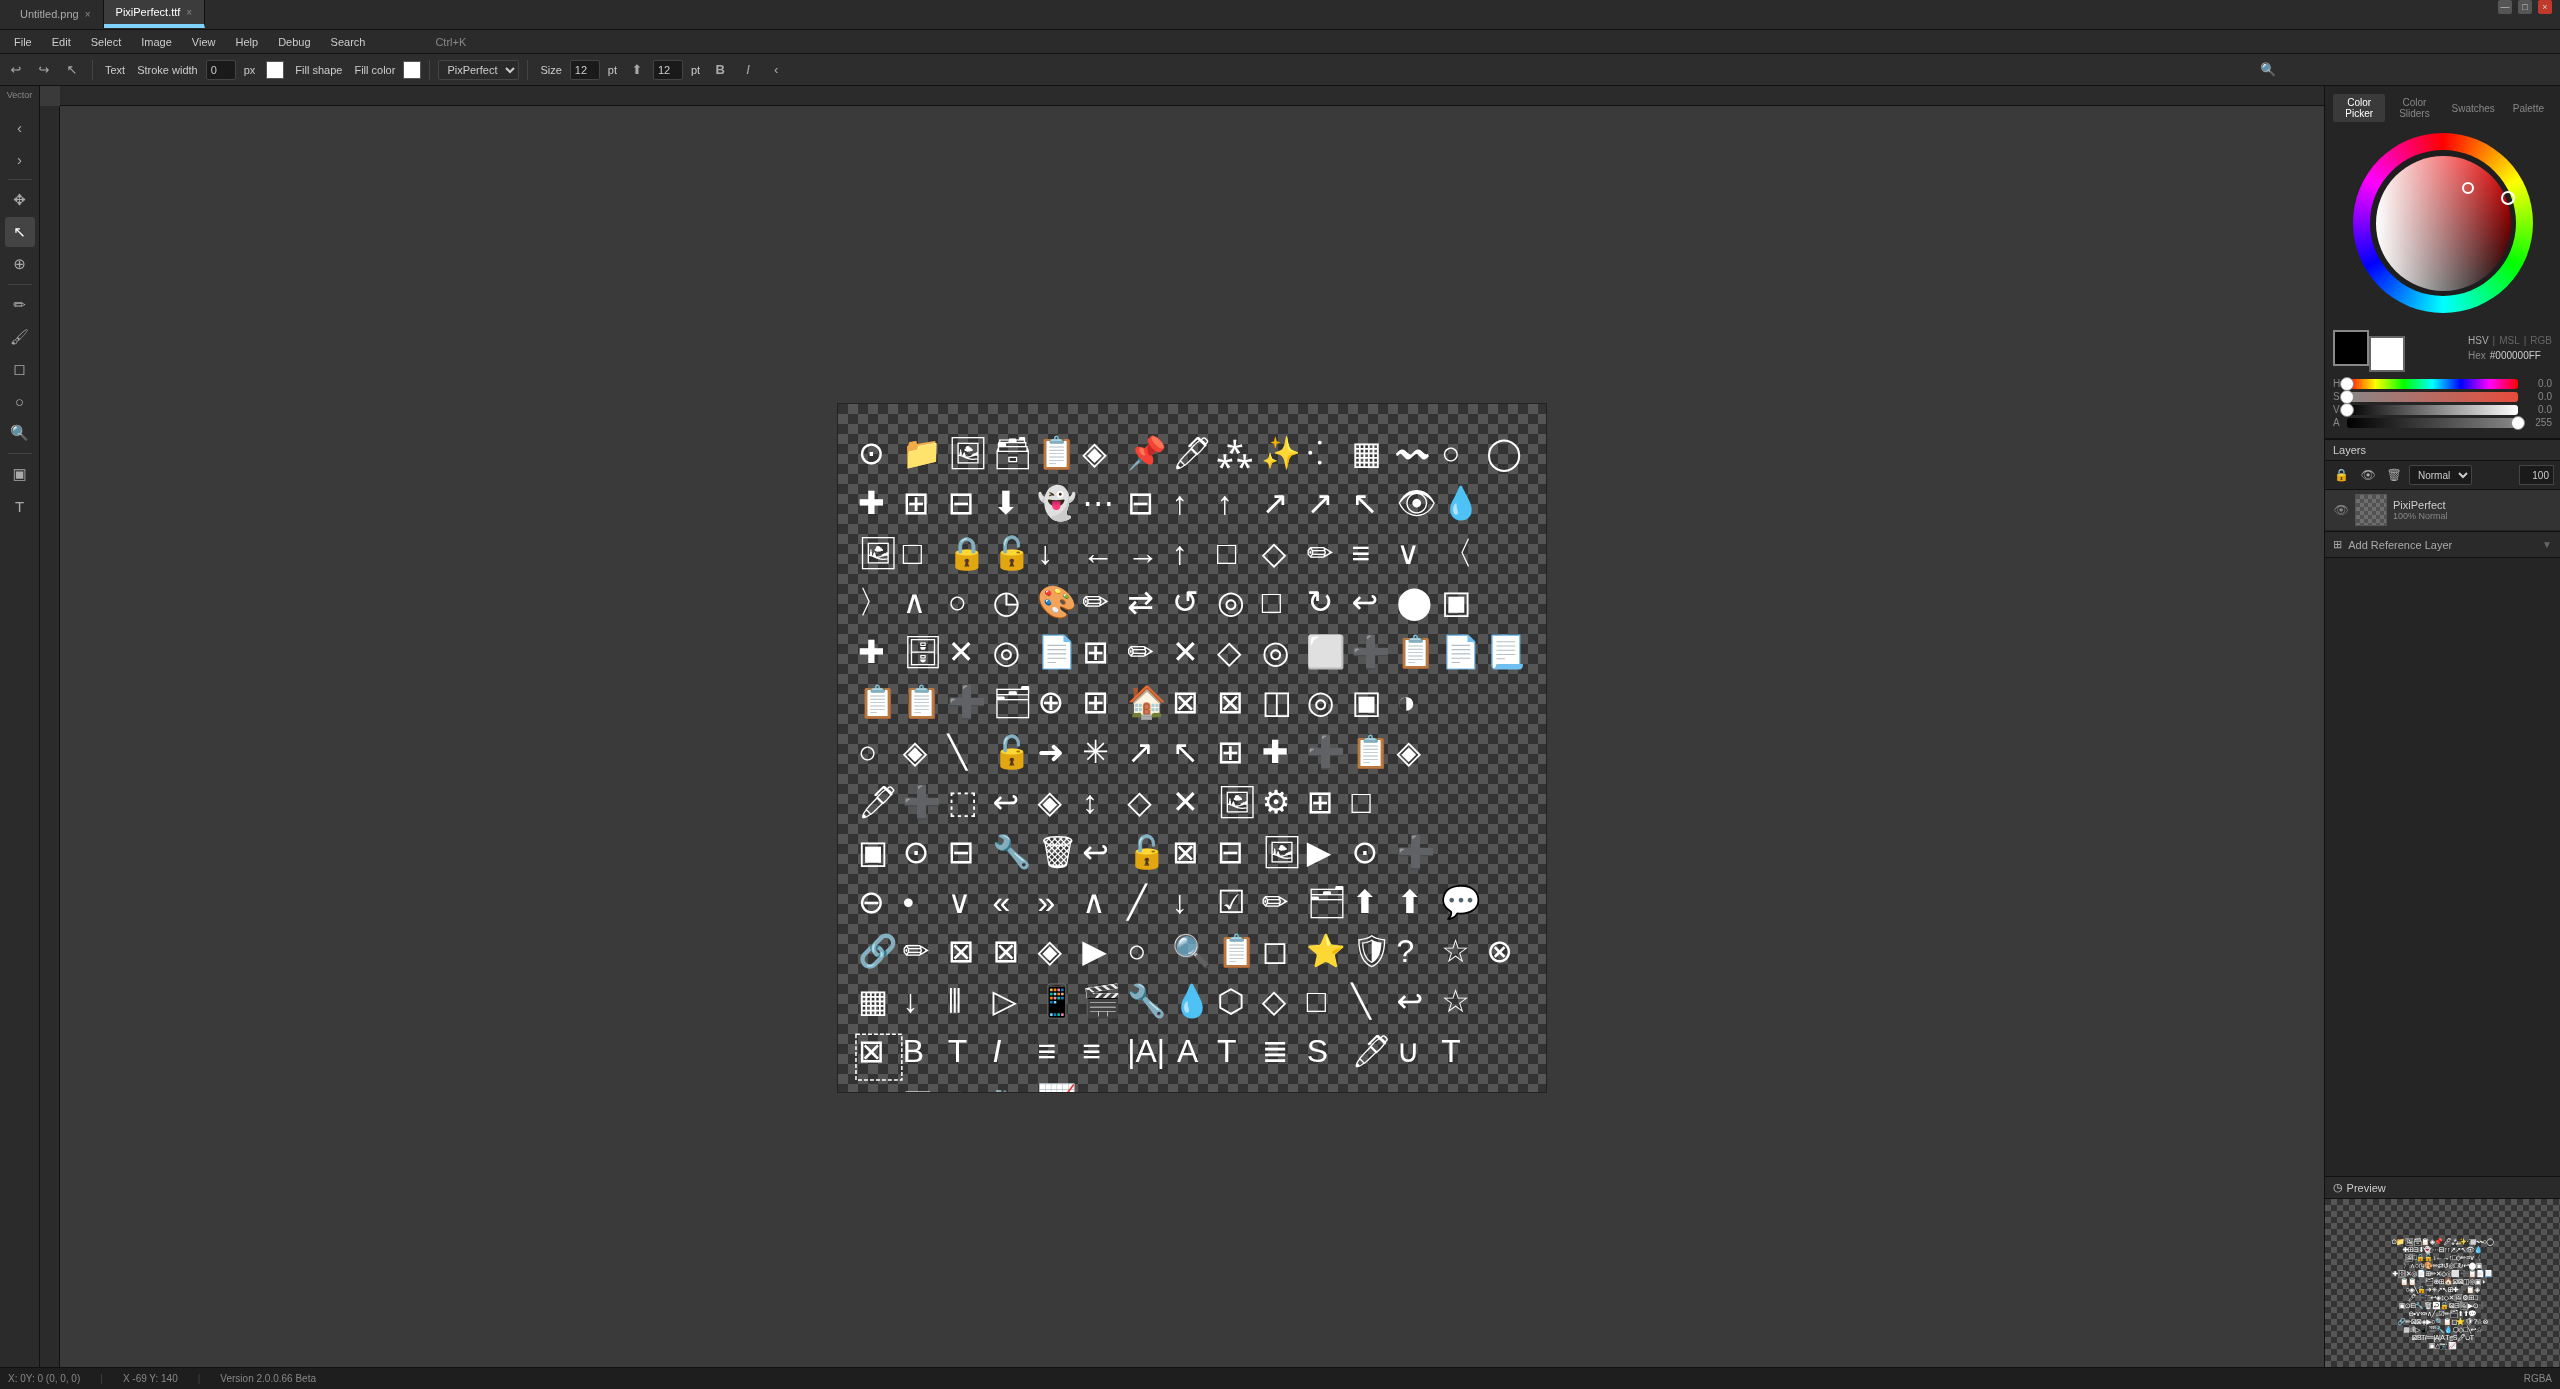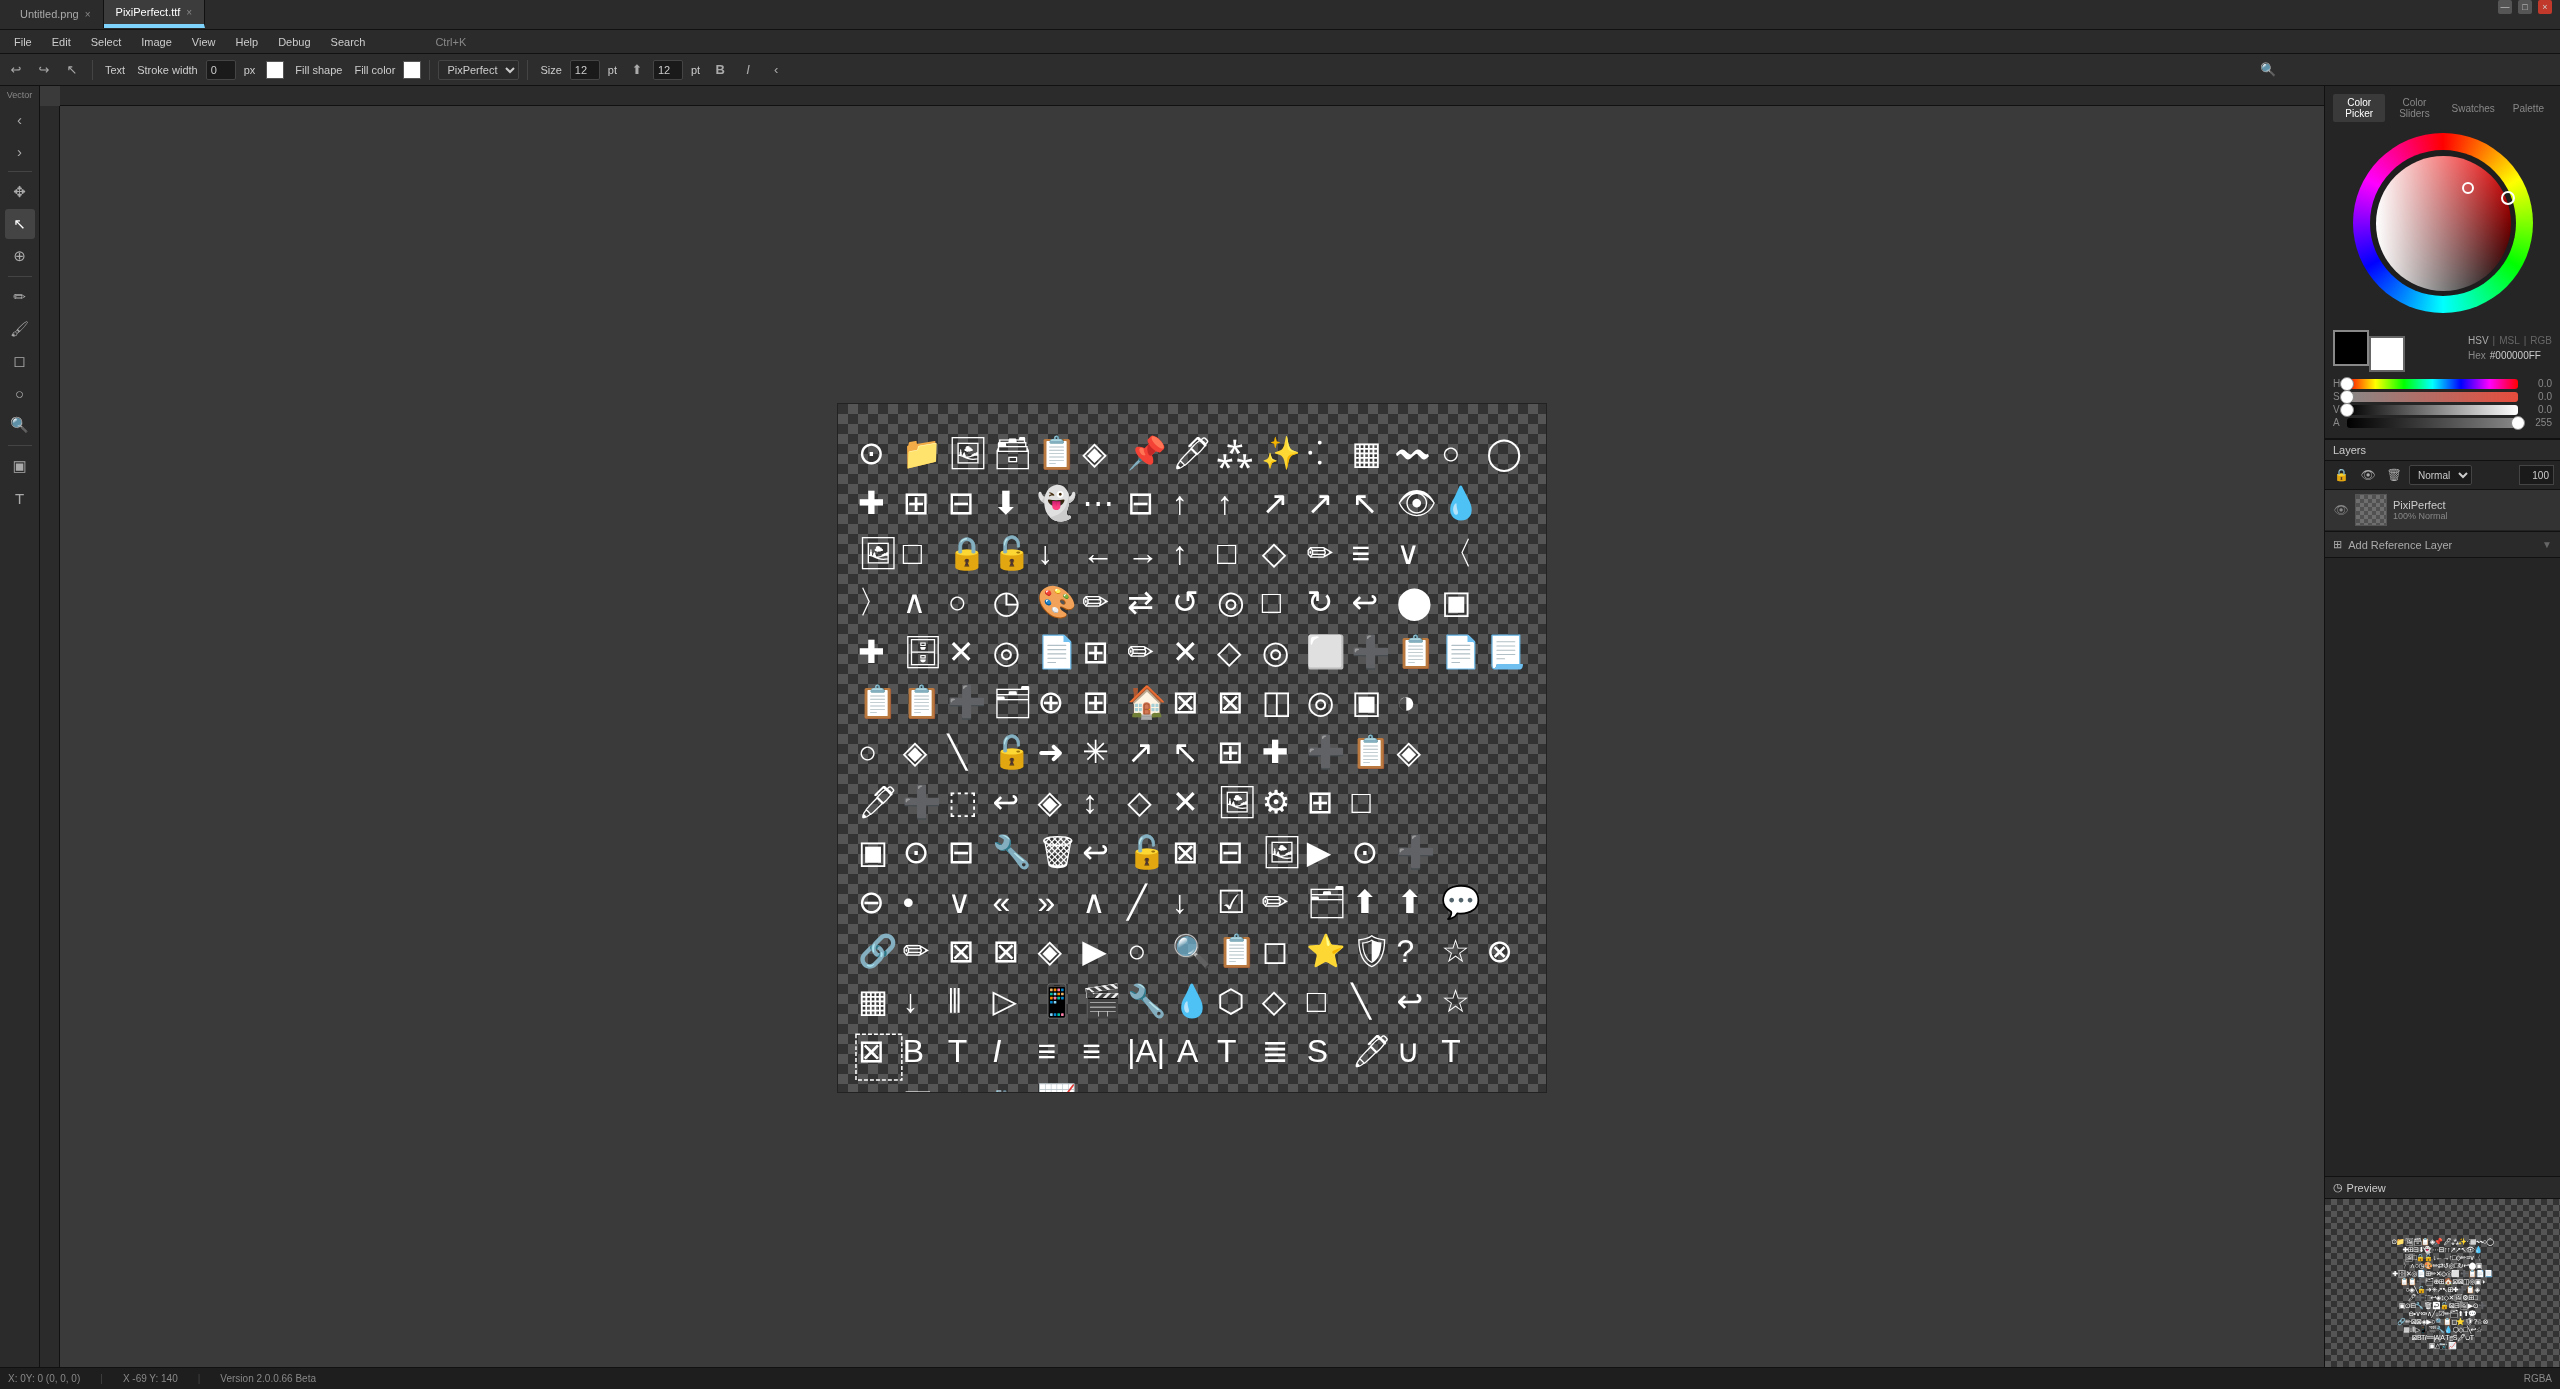--- a/index.html
+++ b/index.html
@@ -551,21 +551,21 @@
   <span class="tool-label">pt</span>
   <button class="tool-btn bold" style="font-weight:bold;">B</button>
   <button class="tool-btn italic" style="font-style:italic;">I</button>
   <button class="tool-btn">‹</button>
   <button class="tool-btn" style="position:absolute;right:280px;">🔍</button>
 </div>
 
 <div id="main-layout">
 
   <div id="toolbox">
-    <span class="tool-label" style="font-size:9px;color:#888;margin-bottom:2px;">Vector</span>
+    <span class="tool-label" style="font-size:9px;color:#888;margin-bottom:10px;">Vector</span>
     <button class="toolbox-btn">‹</button>
     <button class="toolbox-btn">›</button>
     <div class="toolbox-sep"></div>
     <button class="toolbox-btn">✥</button>
     <button class="toolbox-btn active">↖</button>
     <button class="toolbox-btn">⊕</button>
     <div class="toolbox-sep"></div>
     <button class="toolbox-btn">✏</button>
     <button class="toolbox-btn">🖌</button>
     <button class="toolbox-btn">◻</button>

